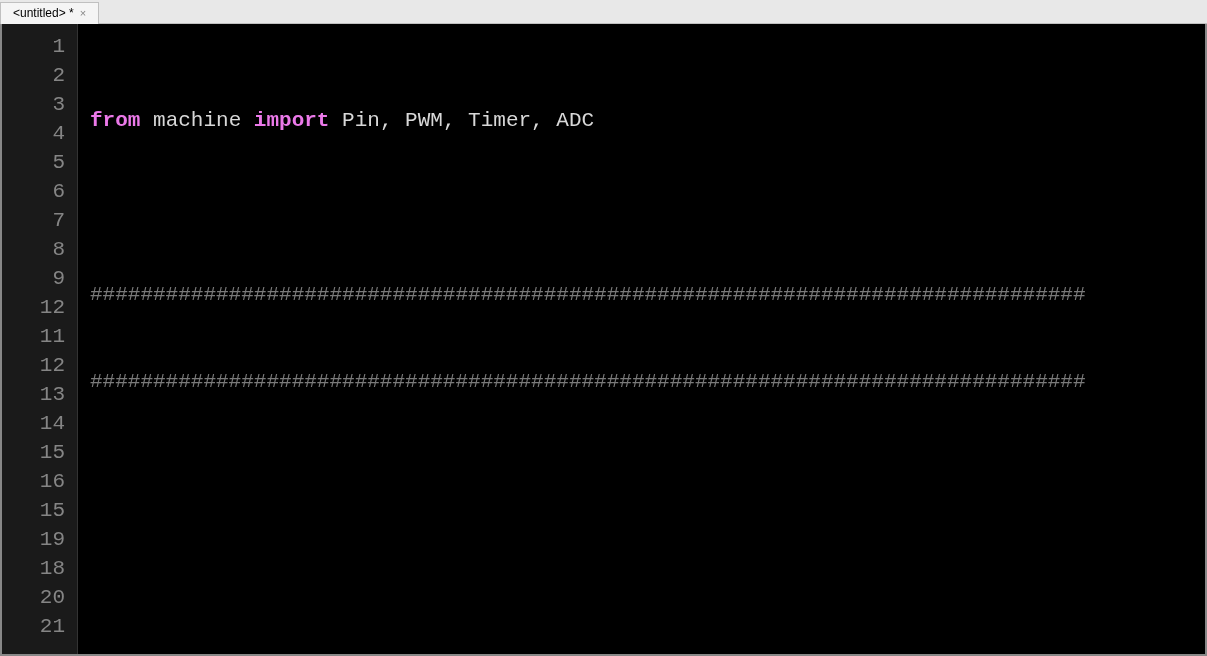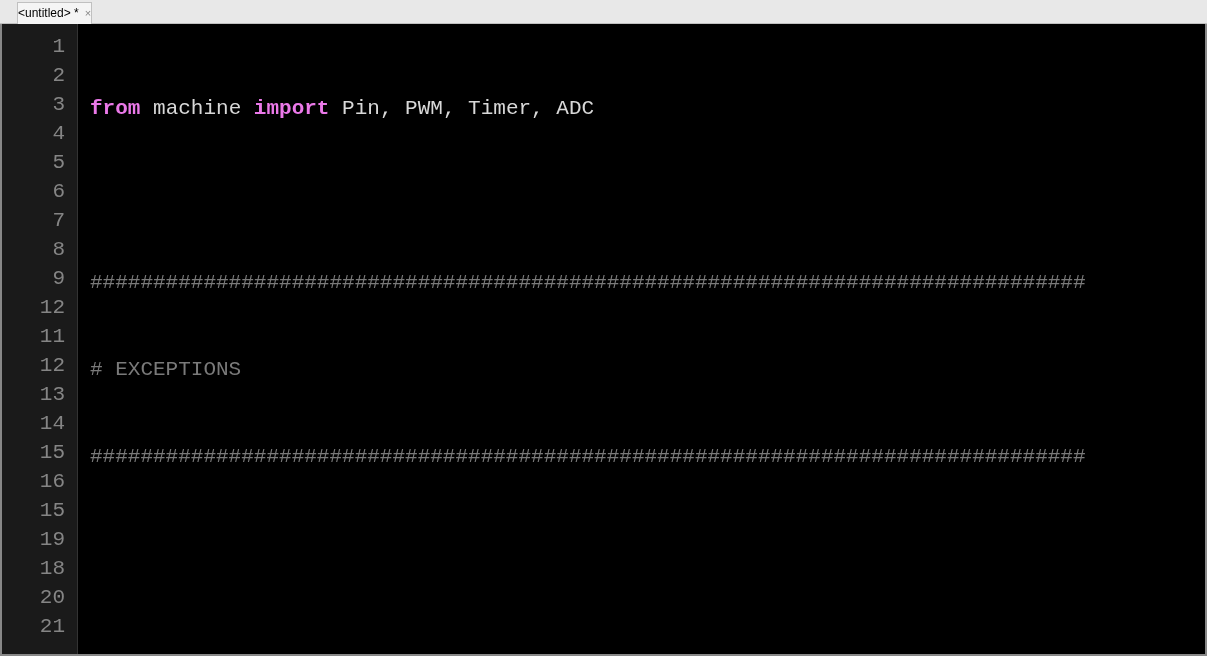--- a/index.html
+++ b/index.html
@@ -14,29 +14,29 @@
       background: #e8e8e8;
       height: 24px;
       border-bottom: 1px solid #c0c0c0;
       display: flex;
       align-items: center;
     }
     .tab {
       background: #f5f5f5;
       border: 1px solid #c0c0c0;
       border-bottom: none;
-      padding: 2px 0;
+      padding: 2px 12px;
       font-family: Tahoma, Arial, sans-serif;
       font-size: 12px;
       display: flex;
       align-items: center;
       gap: 6px;
       height: 22px;
       margin-top: 2px;
-      margin-left: 17px;
+      margin-left: 0;
     }
     .tab-close {
       color: #888;
       font-size: 11px;
       cursor: pointer;
     }
     .editor {
       display: flex;
       background: #000000;
       height: calc(100% - 24px);
@@ -49,21 +49,21 @@
       color: #858585;
       text-align: right;
       padding: 8px 12px 0 8px;
       font-size: 21px;
       line-height: 29px;
       user-select: none;
       min-width: 76px;
       border-right: 1px solid #333;
     }
     .code {
-      padding: 12px 0 0 12px;
+      padding: 24px 0 0 12px;
       font-size: 21px;
       line-height: 29px;
       white-space: pre;
       color: #d4d4d4;
       flex: 1;
       overflow: hidden;
     }
     .line { display: block; height: 29px; }
     .kw { color: #eb79e9; font-weight: bold; }
     .ident { color: #d8d8d8; }
@@ -100,21 +100,20 @@
     <div class="line">15</div>
     <div class="line">19</div>
     <div class="line">18</div>
     <div class="line">20</div>
     <div class="line">21</div>
   </div>
   <div class="code">
     <span class="line"><span class="kw">from</span> <span class="ident">machine</span> <span class="kw">import</span> <span class="ident">Pin, PWM, Timer, ADC</span></span>
     <span class="line"></span>
     <span class="line comment">###############################################################################</span>
-    <span class="line comment"># EXCEPTIONS</span>
     <span class="line comment">###############################################################################</span>
     
     
     
     
     
     
     
     
     

